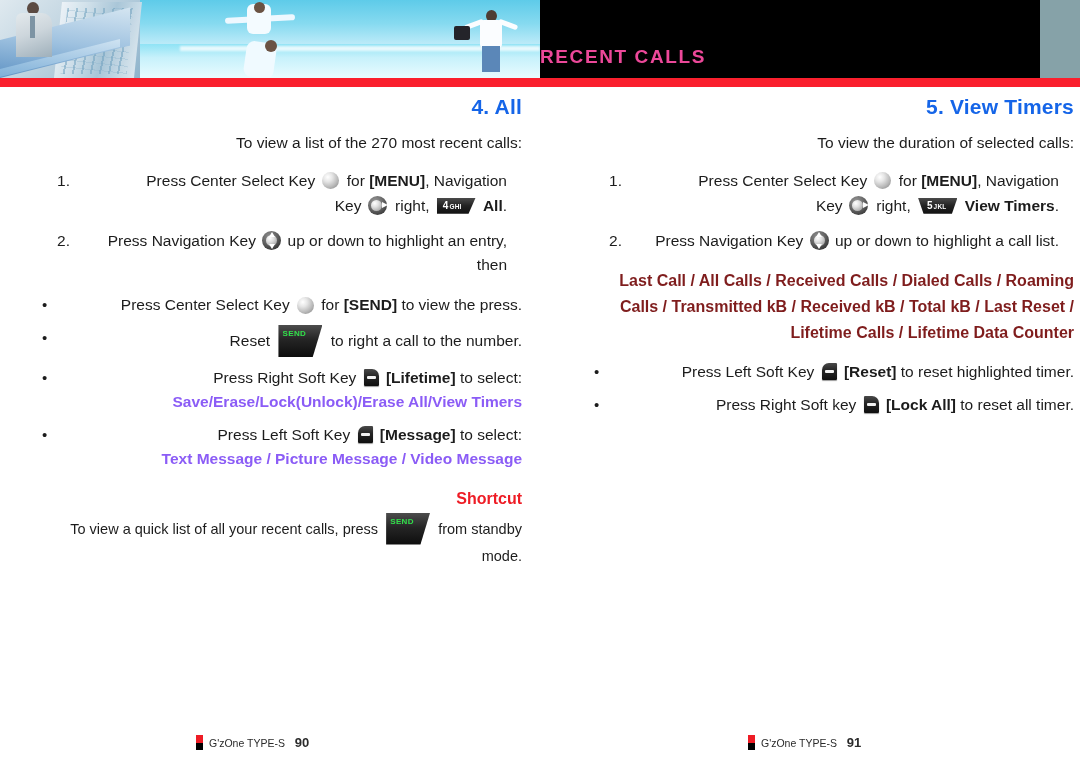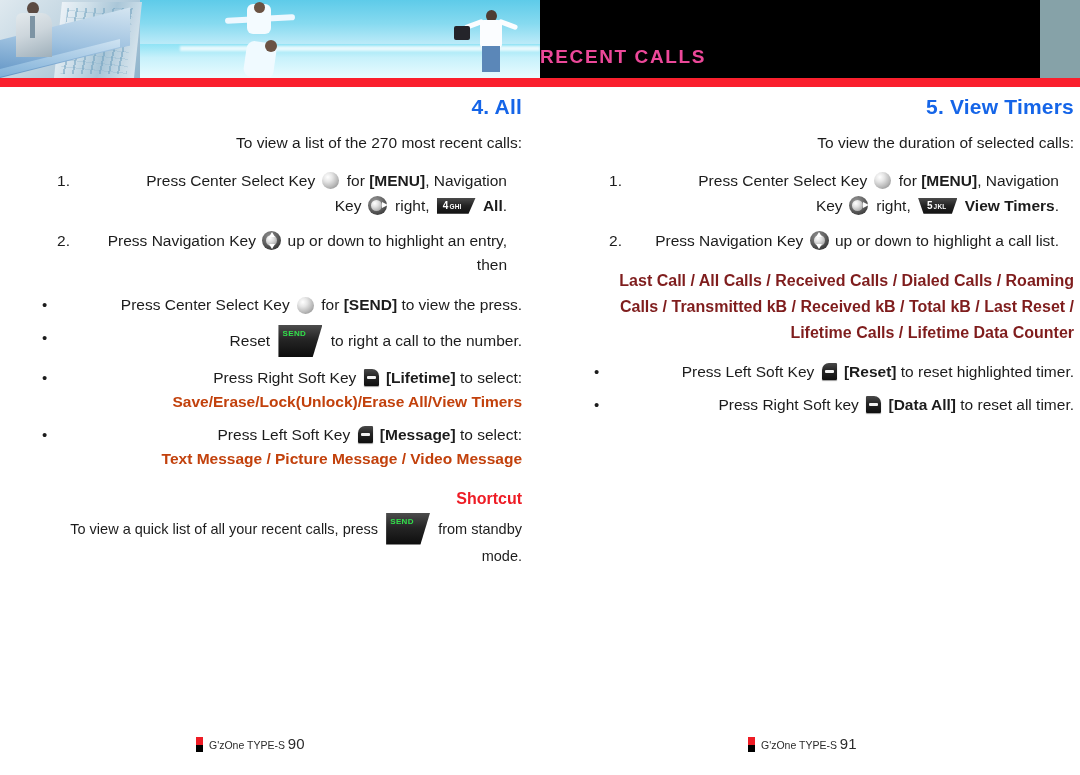--- a/index.html
+++ b/index.html
@@ -235,21 +235,21 @@
     left: 0; top: 0;
     font-size: 15px;
   }
   .indent-bullets { margin-left: 22px; }
 
   b, .b { font-weight: bold; }
   .bold-list {
     font-weight: bold;
     font-size: 15.5px;
     line-height: 1.42;
-    color: #c2410c;
+    color: #8b5cf6;
     margin: 0 0 10px 0;
   }
   .bold-list-right {
     font-weight: bold;
     font-size: 16px;
     line-height: 1.62;
     color: #7f1d1d;
     margin: 2px 0 14px 6px;
   }
 
@@ -411,21 +411,21 @@
   }
   #footer-left  { left: 196px; }
   #footer-right { left: 748px; }
   .footer-mark {
     display: inline-block;
     width: 7px; height: 15px;
     vertical-align: -3px;
     margin-right: 6px;
     background: linear-gradient(180deg,#ee1c25 0%,#ee1c25 52%,#000000 52%,#000000 100%);
   }
-  .footer .pg { font-weight: normal; font-size: 15px; }
+  .footer .pg { font-weight: bold; font-size: 13px; margin-left: 7px; }
 </style>
 </head>
 <body>
 
 <div id="header">
 
   <div class="hero-photo">
     <div class="hero-sky"></div>
     <div class="hero-sea"></div>
     <div class="hero-surf"></div>
@@ -563,21 +563,21 @@
   <ul class="bullets indent-bullets">
     <li>
       <span>Press Left Soft Key</span>
       <span class="ico ico-soft left"><span class="dash"></span></span>
       <b>[Reset]</b>
       <span>to reset highlighted timer.</span>
     </li>
     <li>
       <span>Press Right Soft key</span>
       <span class="ico ico-soft right"><span class="dash"></span></span>
-      <b>[Data All]</b>
+      <b>[Lock All]</b>
       <span>to reset all timer.</span>
     </li>
   </ul>
 </div>
 
 <div class="footer" id="footer-left">
   <span class="footer-mark"></span><span>G'zOne TYPE-S</span> <span class="pg">90</span>
 </div>
 <div class="footer" id="footer-right">
   <span class="footer-mark"></span><span>G'zOne TYPE-S</span> <span class="pg">91</span>

